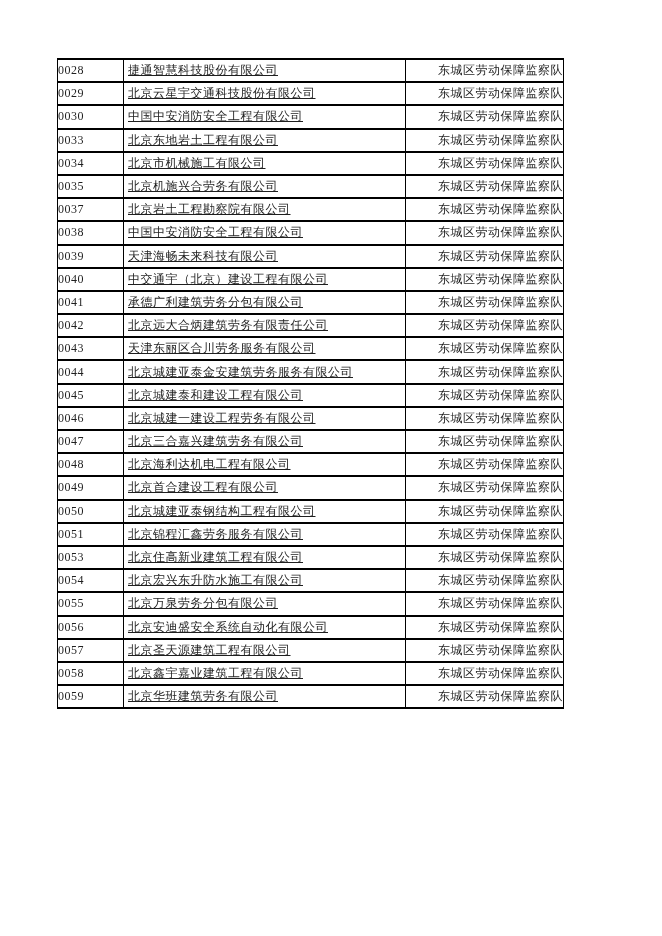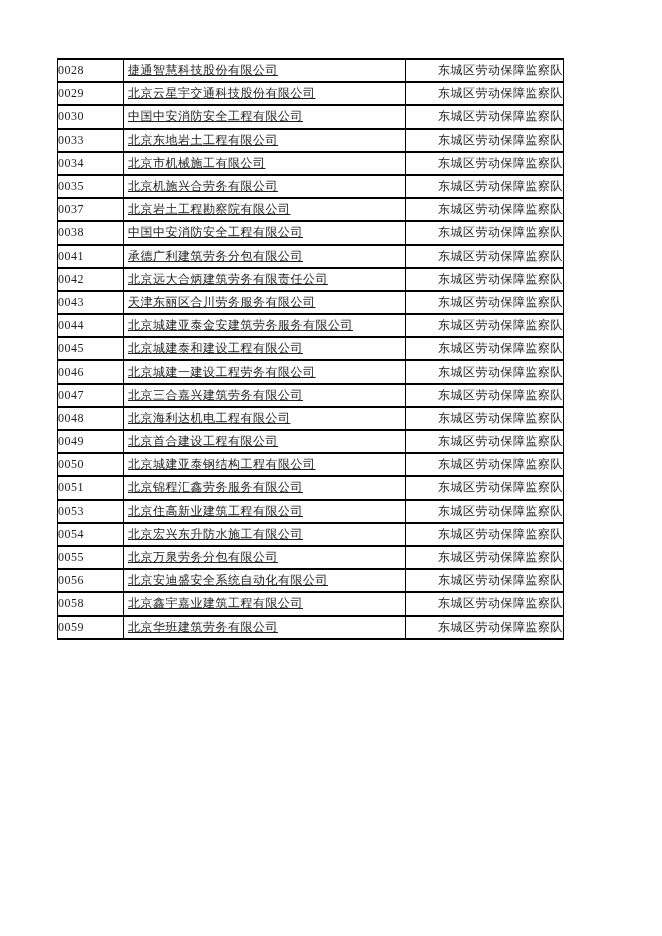--- a/index.html
+++ b/index.html
@@ -109,21 +109,31 @@
     <td class="cell-company">北京岩土工程勘察院有限公司</td>
     <td class="cell-agency">东城区劳动保障监察队</td>
   </tr>
 
   <tr>
     <td class="cell-no">0038</td>
     <td class="cell-company">中国中安消防安全工程有限公司</td>
     <td class="cell-agency">东城区劳动保障监察队</td>
   </tr>
 
-
+  <tr>
+    <td class="cell-no">0039</td>
+    <td class="cell-company">天津海畅未来科技有限公司</td>
+    <td class="cell-agency">东城区劳动保障监察队</td>
+  </tr>
+
+  <tr>
+    <td class="cell-no">0040</td>
+    <td class="cell-company">中交通宇（北京）建设工程有限公司</td>
+    <td class="cell-agency">东城区劳动保障监察队</td>
+  </tr>
 
   <tr>
     <td class="cell-no">0041</td>
     <td class="cell-company">承德广利建筑劳务分包有限公司</td>
     <td class="cell-agency">东城区劳动保障监察队</td>
   </tr>
 
   <tr>
     <td class="cell-no">0042</td>
     <td class="cell-company">北京远大合炳建筑劳务有限责任公司</td>
@@ -202,20 +212,25 @@
     <td class="cell-company">北京万泉劳务分包有限公司</td>
     <td class="cell-agency">东城区劳动保障监察队</td>
   </tr>
 
   <tr>
     <td class="cell-no">0056</td>
     <td class="cell-company">北京安迪盛安全系统自动化有限公司</td>
     <td class="cell-agency">东城区劳动保障监察队</td>
   </tr>
 
+  <tr>
+    <td class="cell-no">0057</td>
+    <td class="cell-company">北京圣天源建筑工程有限公司</td>
+    <td class="cell-agency">东城区劳动保障监察队</td>
+  </tr>
 
   <tr>
     <td class="cell-no">0058</td>
     <td class="cell-company">北京鑫宇嘉业建筑工程有限公司</td>
     <td class="cell-agency">东城区劳动保障监察队</td>
   </tr>
 
   <tr>
     <td class="cell-no">0059</td>
     <td class="cell-company">北京华班建筑劳务有限公司</td>

